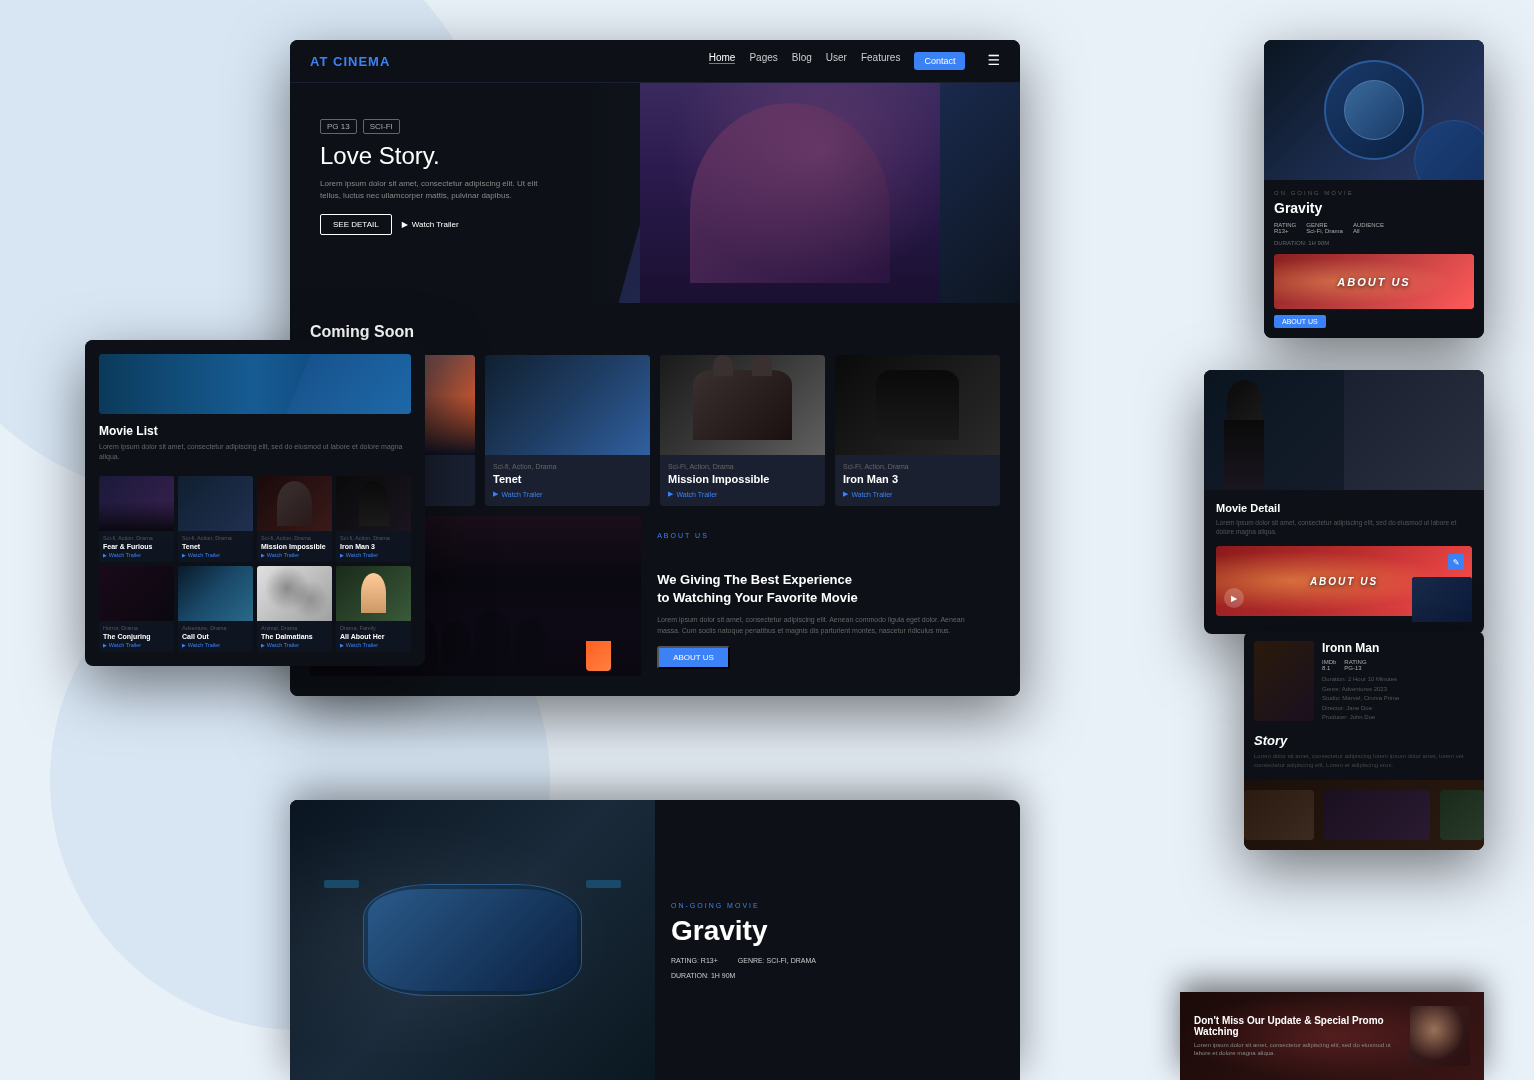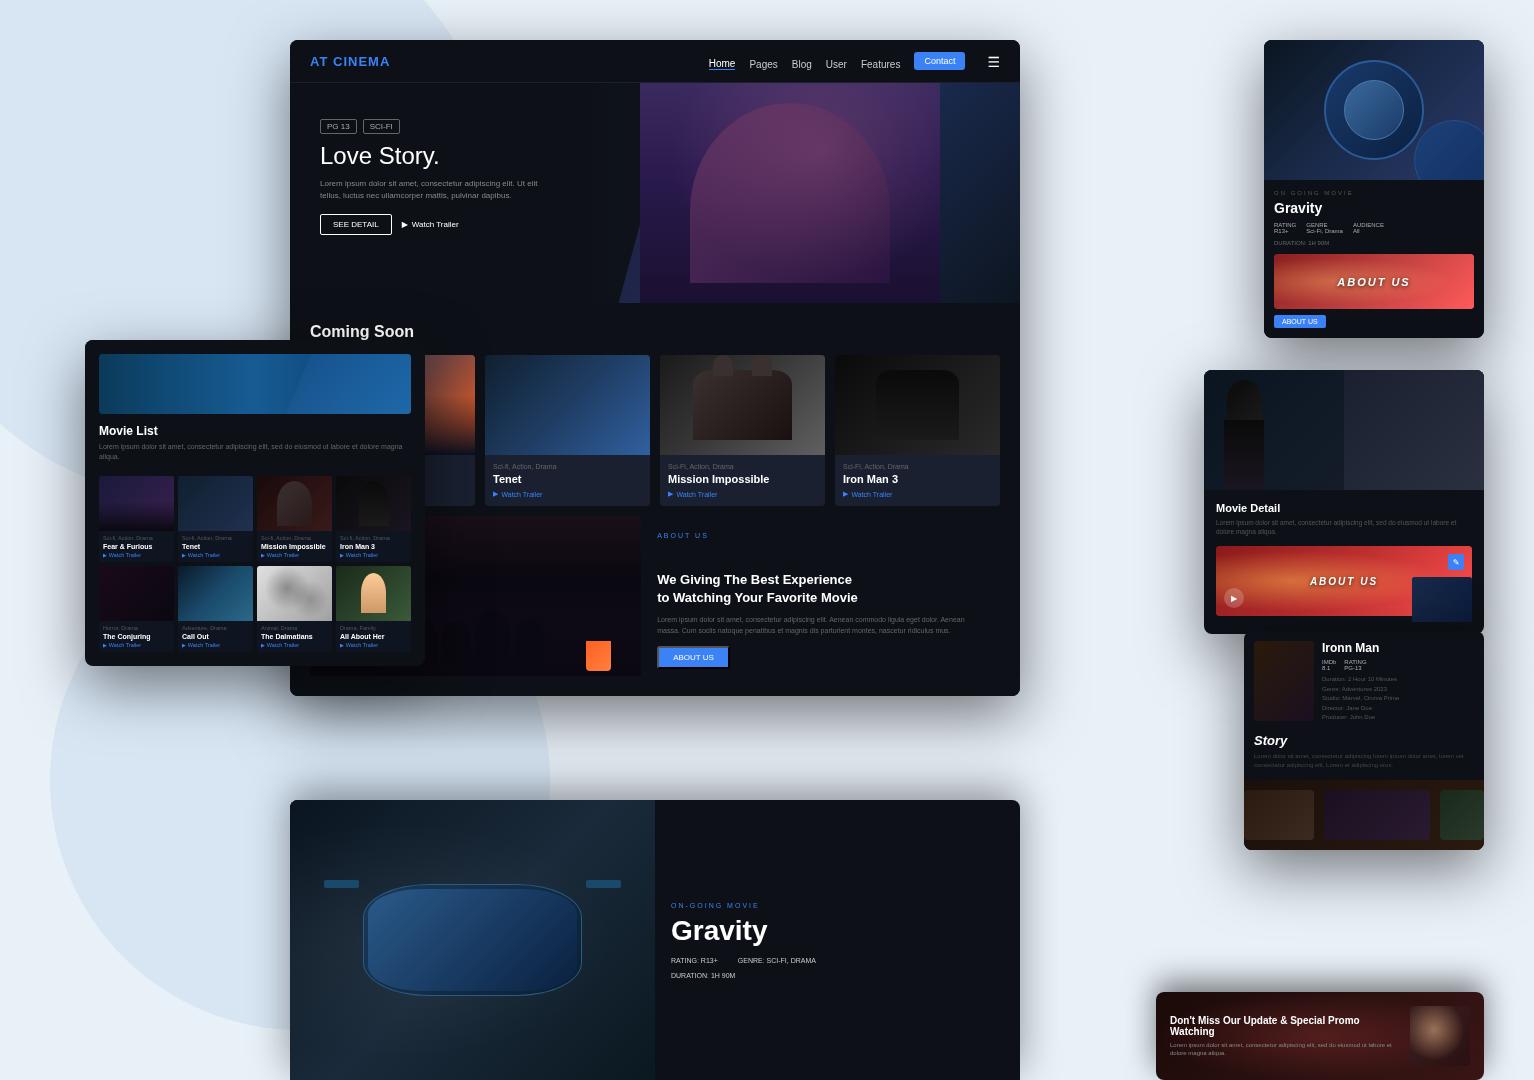--- a/index.html
+++ b/index.html
@@ -60,21 +60,21 @@
       color: #fff;
       font-size: 13px;
       font-weight: 700;
       letter-spacing: 1px;
     }
     .nav-logo span { color: #3b82f6; }
     .nav-links {
       display: flex;
       gap: 14px;
       margin-left: auto;
-      align-items: flex-end;
+      align-items: flex-start;
     }
     .nav-link {
       color: #ccc;
       font-size: 10px;
       cursor: pointer;
     }
     .nav-link.active { color: #fff; border-bottom: 1px solid #3b82f6; }
     .nav-btn {
       background: #3b82f6;
       color: #fff;
@@ -1087,21 +1087,21 @@
     <div class="iron-man-video">
       <div style="position:absolute;inset:0;background:linear-gradient(135deg,#1a0f0a 0%,#2a1a10 100%);"></div>
       <div style="position:absolute;inset:0;display:flex;align-items:center;justify-content:center;gap:10px;">
         <div style="width:80px;height:50px;background:linear-gradient(135deg,#2a1a10 0%,#3a2a20 100%);border-radius:4px;"></div>
         <div style="width:120px;height:50px;background:linear-gradient(135deg,#1a1020 0%,#2a1a30 100%);border-radius:4px;"></div>
         <div style="width:50px;height:50px;background:linear-gradient(135deg,#1a2a1a 0%,#2a3a2a 100%);border-radius:4px;"></div>
       </div>
     </div>
   </div>
 
-  <div style="position:absolute;bottom:0;right:50px;width:328px;background:linear-gradient(135deg,#1a0a08 0%,#2a1010 50%,#3a1515 100%);border-radius:8px;overflow:hidden;box-shadow:0 -10px 30px rgba(0,0,0,0.5);">
+  <div style="position:absolute;bottom:0;right:50px;width:304px;background:linear-gradient(135deg,#1a0a08 0%,#2a1010 50%,#3a1515 100%);border-radius:0;overflow:hidden;box-shadow:0 -10px 30px rgba(0,0,0,0.5);">
     <div style="position:absolute;inset:0;background:radial-gradient(ellipse at 50% 50%,rgba(180,60,60,0.3) 0%,transparent 70%);"></div>
     <div style="padding:14px;position:relative;z-index:2;display:flex;gap:10px;align-items:center;">
       <div style="flex:1;">
         <div class="promo-title">Don't Miss Our Update &amp; Special Promo Watching</div>
         <div class="promo-desc">Lorem ipsum dolor sit amet, consectetur adipiscing elit, sed do eiusmod ut labore et dolore magna aliqua.</div>
       </div>
       <div style="width:60px;height:60px;background:linear-gradient(135deg,#3a2020 0%,#2a1010 100%);border-radius:4px;flex-shrink:0;overflow:hidden;position:relative;">
         <div style="position:absolute;inset:0;background:radial-gradient(ellipse at 40% 40%,rgba(255,200,150,0.5) 0%,transparent 60%);"></div>
       </div>
     </div>

